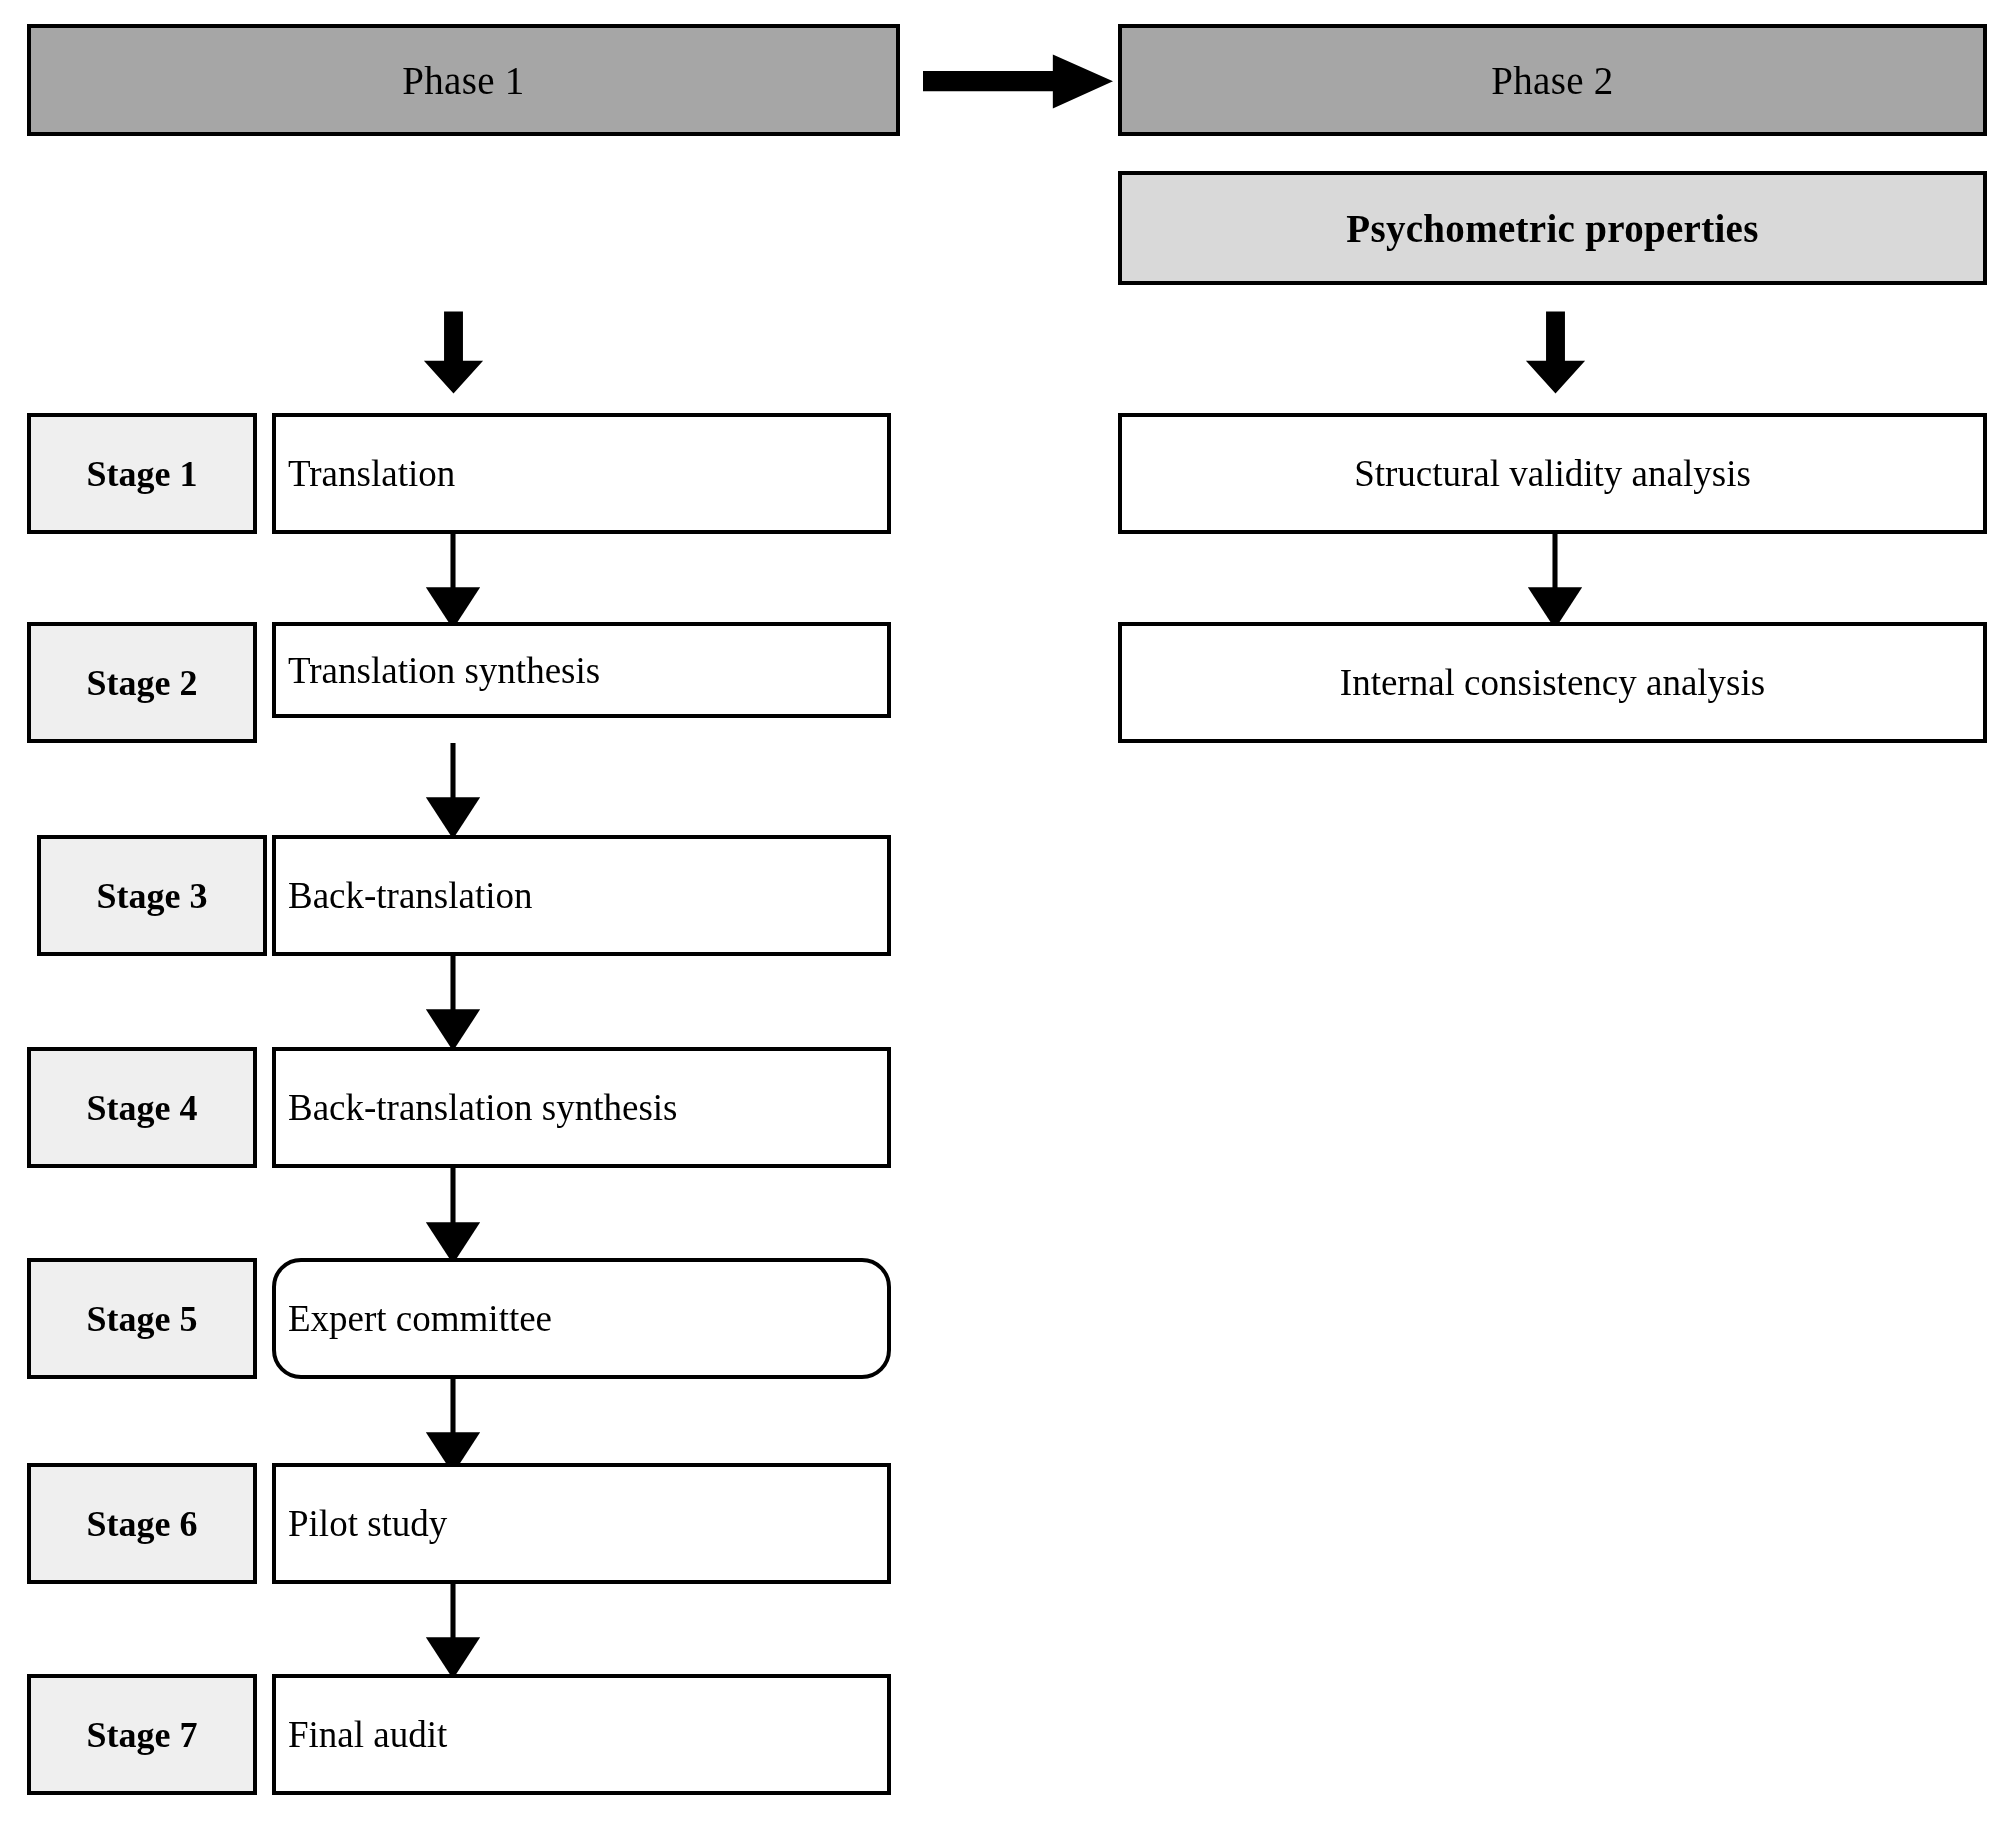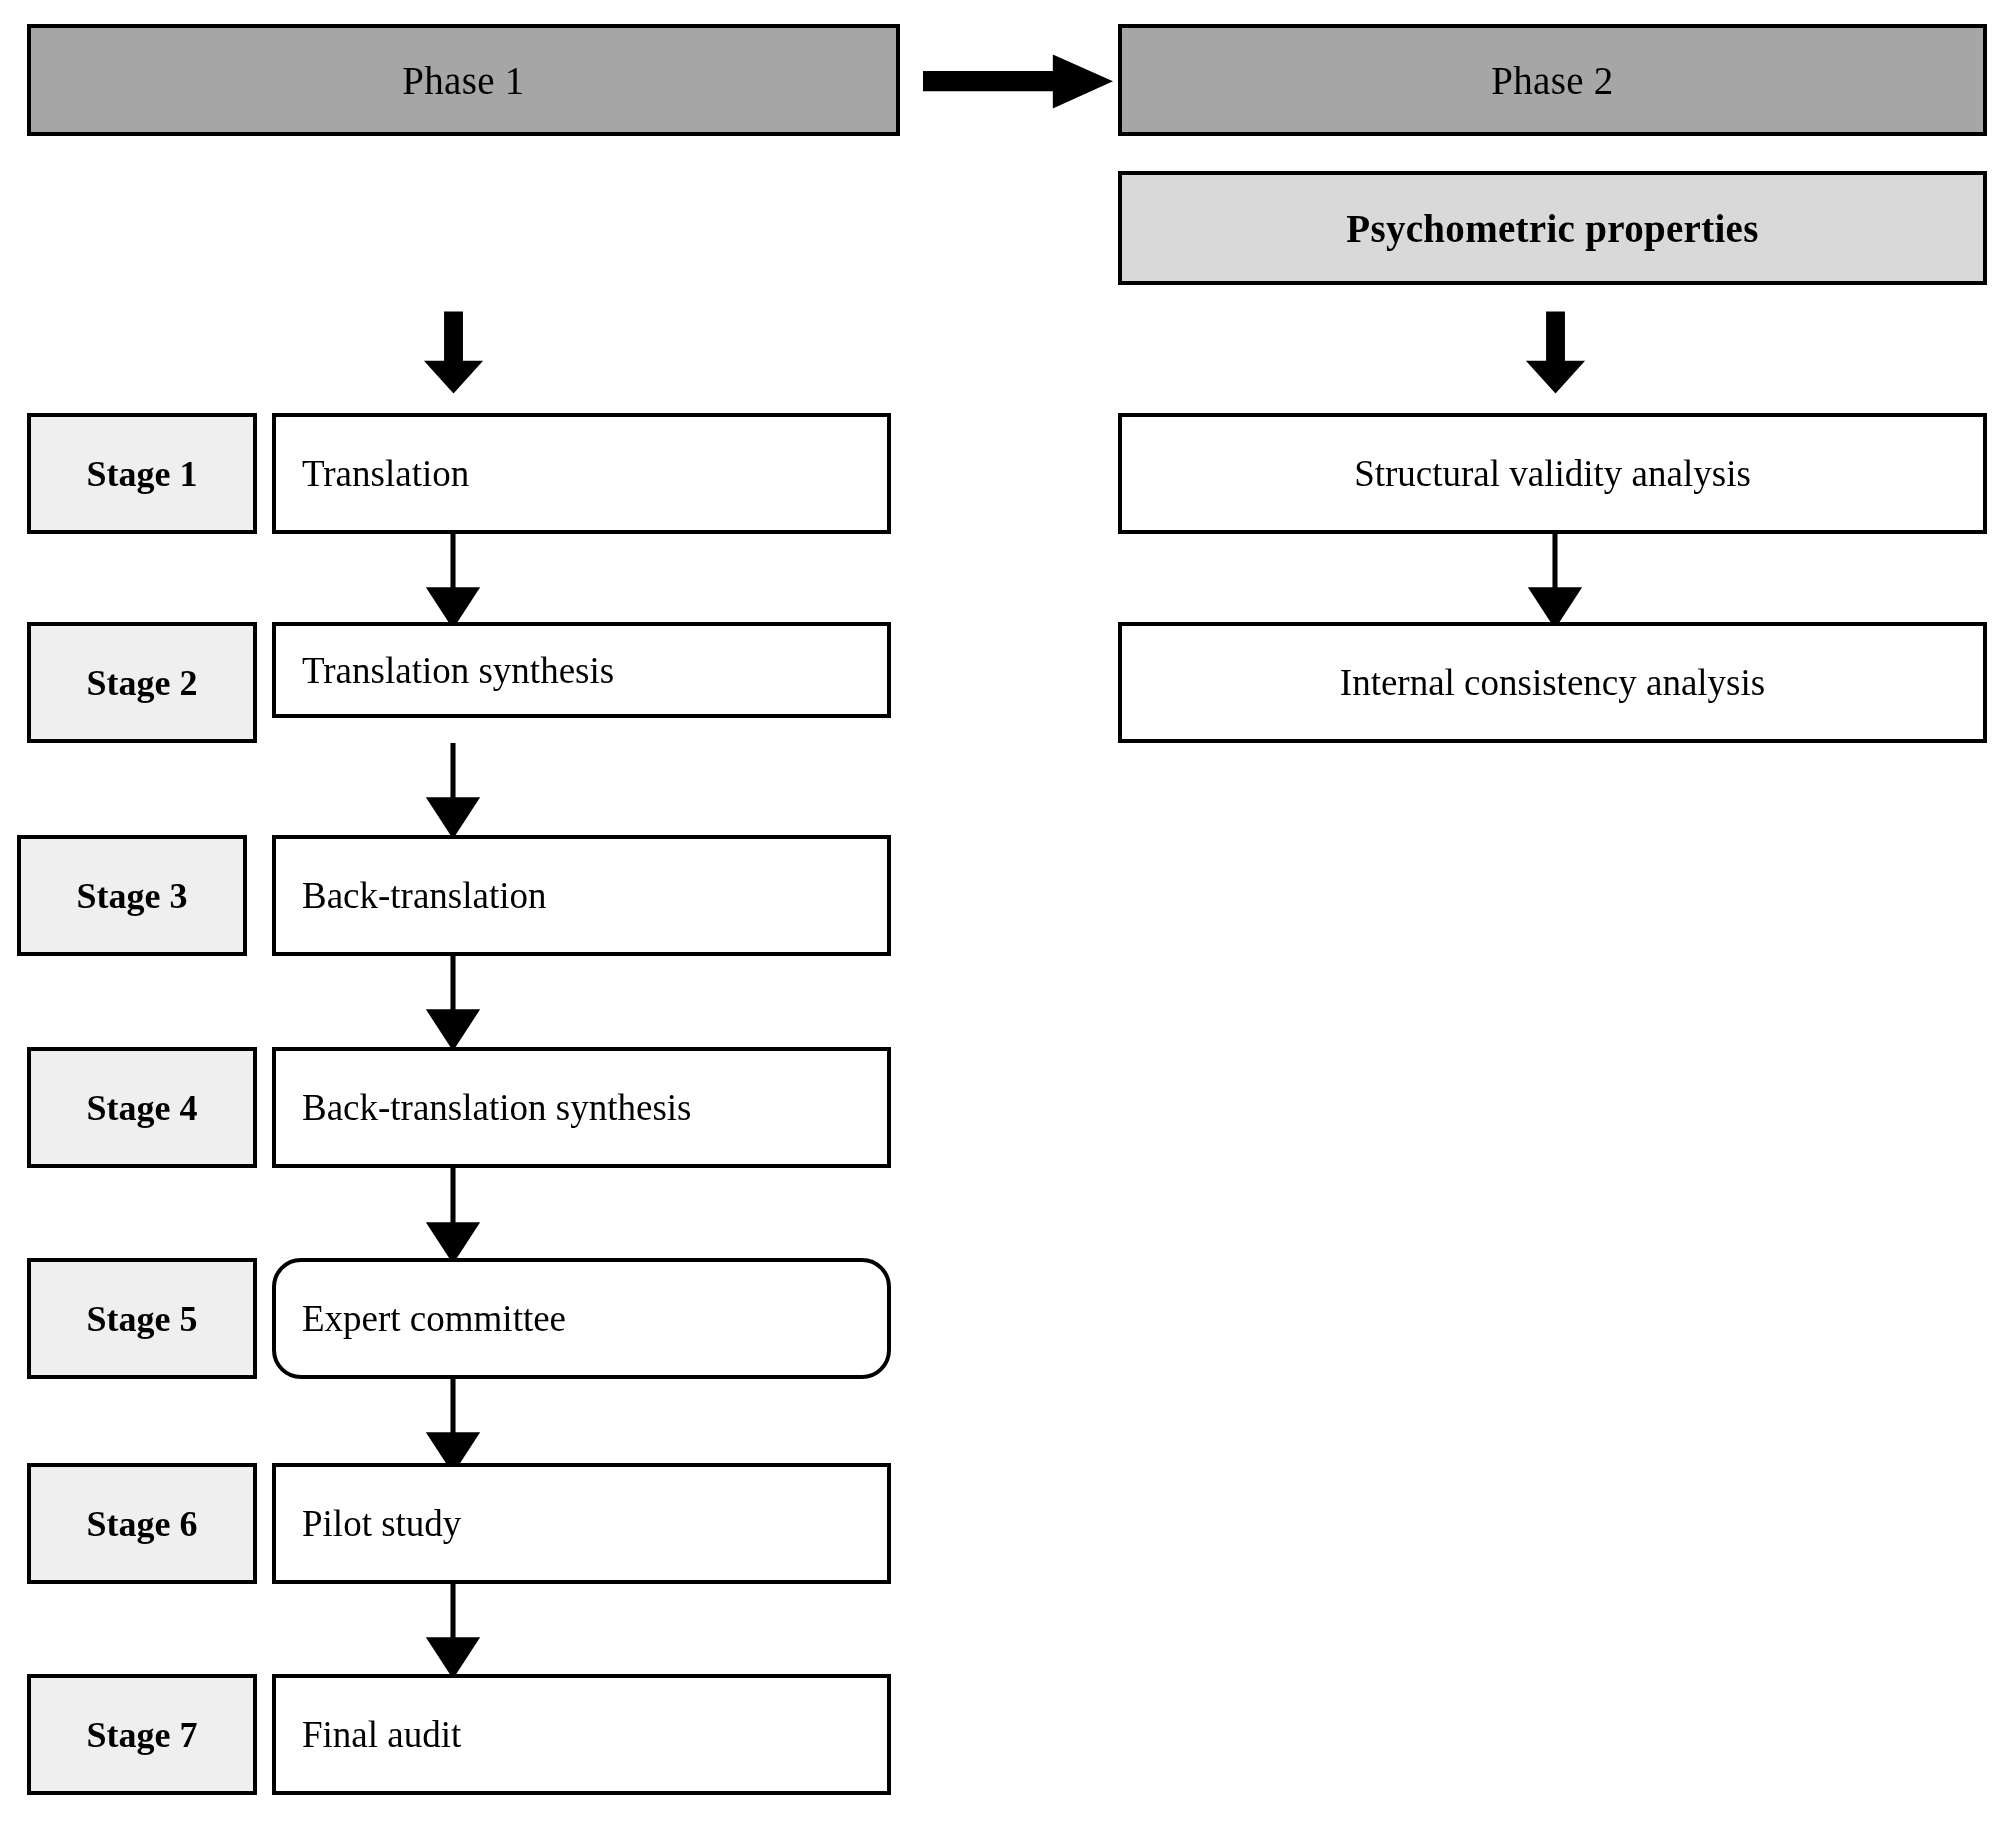--- a/index.html
+++ b/index.html
@@ -56,21 +56,21 @@
     color: #000;
   }
 
   .content-box {
     background: #ffffff;
   }
   .content-box .txt {
     font-weight: normal;
     font-size: 37px;
     color: #000;
-    padding-left: 26px;
+    padding-left: 12px;
   }
   .content-box.center .txt { padding-left: 0; }
 
   
   .arrow {
     position: absolute;
   }
   .arrow svg { display: block; }
 </style>
 </head>
@@ -130,21 +130,21 @@
     <span class="txt">Translation synthesis</span>
   </div>
 
   <div class="arrow" style="left:418px; top:743px;">
     <svg width="70" height="96" viewBox="0 0 110 152">
       <rect x="51" y="0" width="8" height="92" fill="#000000"></rect>
       <polygon points="12,86 98,86 55,152" fill="#000000"></polygon>
     </svg>
   </div>
 
-  <div class="box center stage-label" style="left:17px; top:835px; width:230px; height:121px;">
+  <div class="box center stage-label" style="left:37px; top:835px; width:230px; height:121px;">
     <span class="txt">Stage 3</span>
   </div>
   <div class="box left content-box" style="left:272px; top:835px; width:619px; height:121px;">
     <span class="txt">Back-translation</span>
   </div>
 
   <div class="arrow" style="left:418px; top:955px;">
     <svg width="70" height="96" viewBox="0 0 110 152">
       <rect x="51" y="0" width="8" height="92" fill="#000000"></rect>
       <polygon points="12,86 98,86 55,152" fill="#000000"></polygon>

